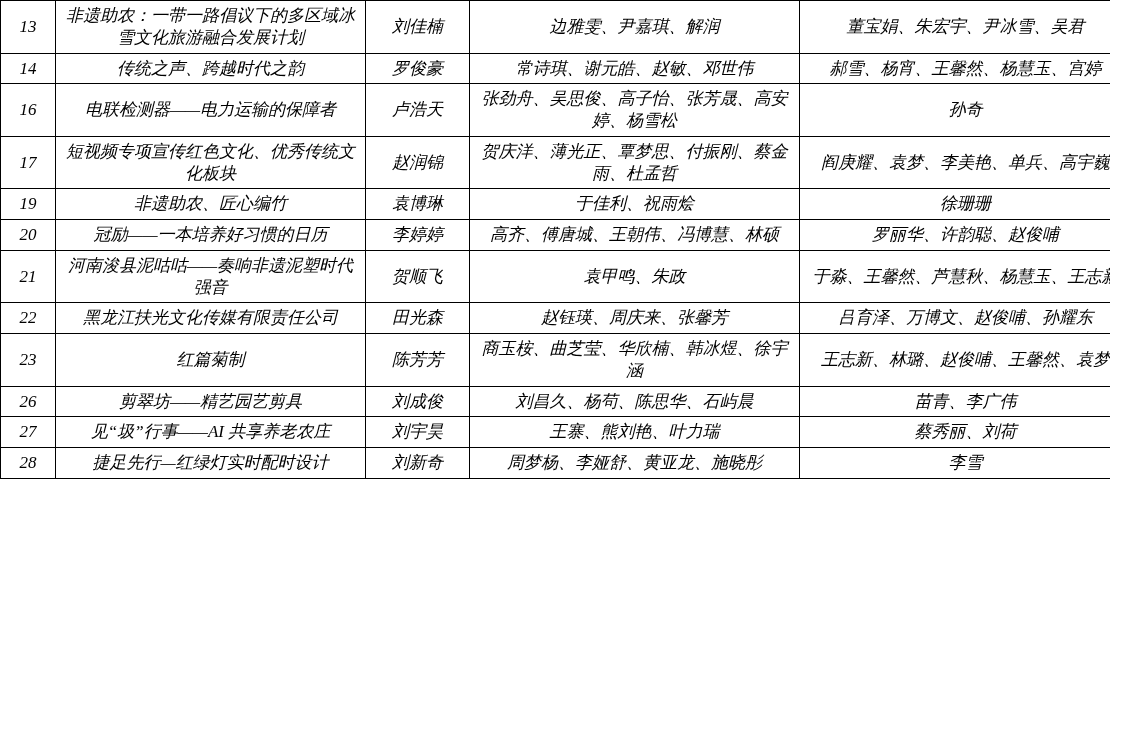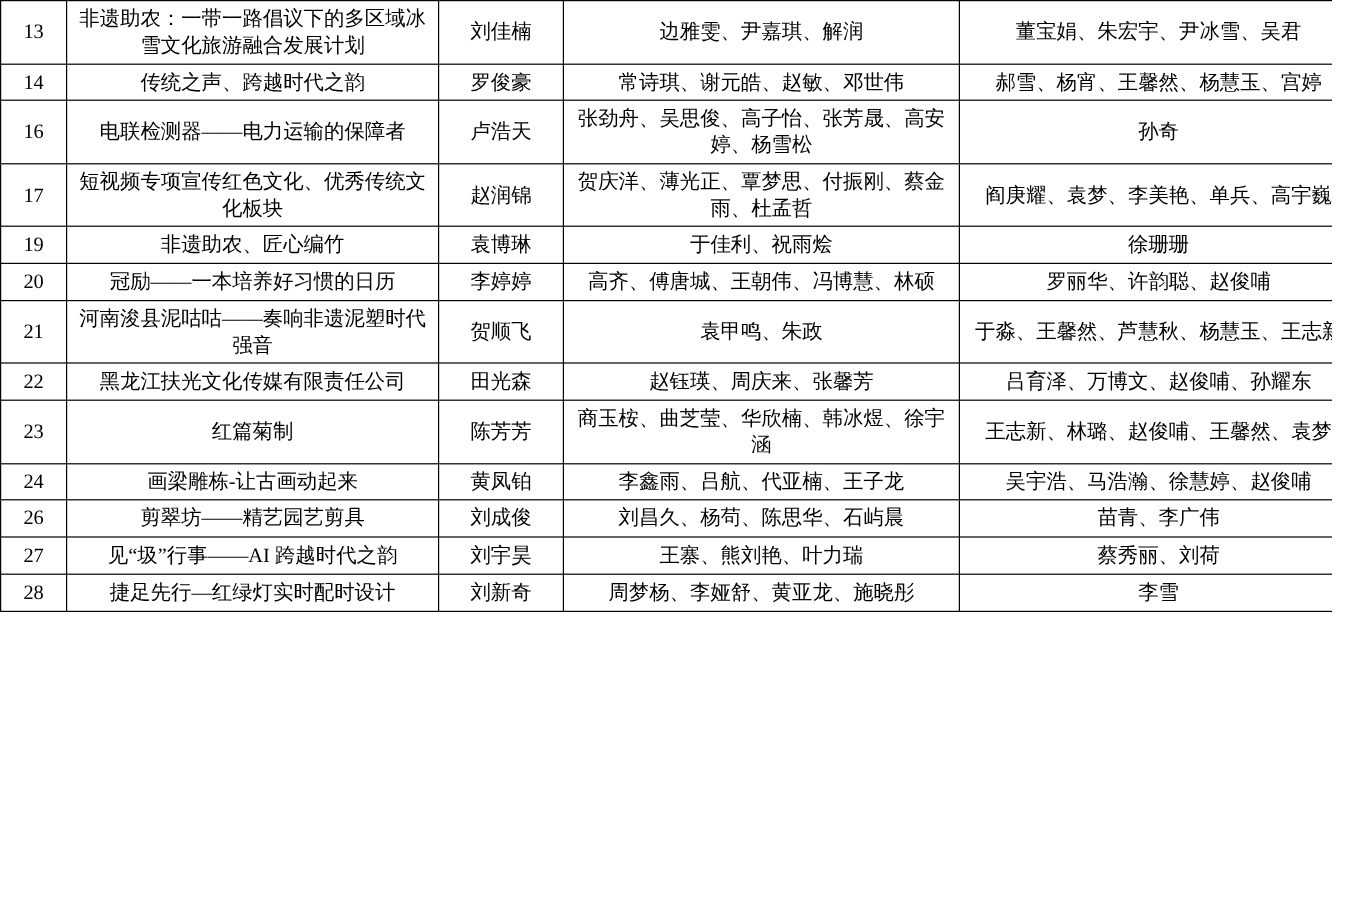--- a/index.html
+++ b/index.html
@@ -11,20 +11,21 @@
     font-family: "Liberation Serif", "DejaVu Serif", serif;
     color: #000000;
   }
   .sheet {
     width: 1110px;
     height: 755px;
     position: relative;
     background: #ffffff;
     overflow: hidden;
     box-sizing: border-box;
+    font-style: italic;
   }
   table.proj {
     border-collapse: collapse;
     width: 1131px;
     table-layout: fixed;
   }
   table.proj td {
     border: 1px solid #000000;
     font-size: 17px;
     line-height: 1.28;
@@ -116,36 +117,29 @@
         <td class="advisors">吕育泽、万博文、赵俊哺、孙耀东</td>
       </tr>
       <tr>
         <td class="idx">23</td>
         <td class="title">红篇菊制</td>
         <td class="lead">陈芳芳</td>
         <td class="members">商玉桉、曲芝莹、华欣楠、韩冰煜、徐宇涵</td>
         <td class="advisors">王志新、林璐、赵俊哺、王馨然、袁梦</td>
       </tr>
       <tr>
-        <td class="idx">24</td>
-        <td class="title">画梁雕栋-让古画动起来</td>
-        <td class="lead">黄凤铂</td>
-        <td class="members">李鑫雨、吕航、代亚楠、王子龙</td>
-        <td class="advisors">吴宇浩、马浩瀚、徐慧婷、赵俊哺</td>
-      </tr>
-      <tr>
         <td class="idx">26</td>
         <td class="title">剪翠坊——精艺园艺剪具</td>
         <td class="lead">刘成俊</td>
         <td class="members">刘昌久、杨茍、陈思华、石屿晨</td>
         <td class="advisors">苗青、李广伟</td>
       </tr>
       <tr>
         <td class="idx">27</td>
-        <td class="title">见“圾”行事——AI 跨越时代之韵</td>
+        <td class="title">见“圾”行事——AI 共享养老农庄</td>
         <td class="lead">刘宇昊</td>
         <td class="members">王寨、熊刘艳、叶力瑞</td>
         <td class="advisors">蔡秀丽、刘荷</td>
       </tr>
       <tr>
         <td class="idx">28</td>
         <td class="title">捷足先行—红绿灯实时配时设计</td>
         <td class="lead">刘新奇</td>
         <td class="members">周梦杨、李娅舒、黄亚龙、施晓彤</td>
         <td class="advisors">李雪</td>

